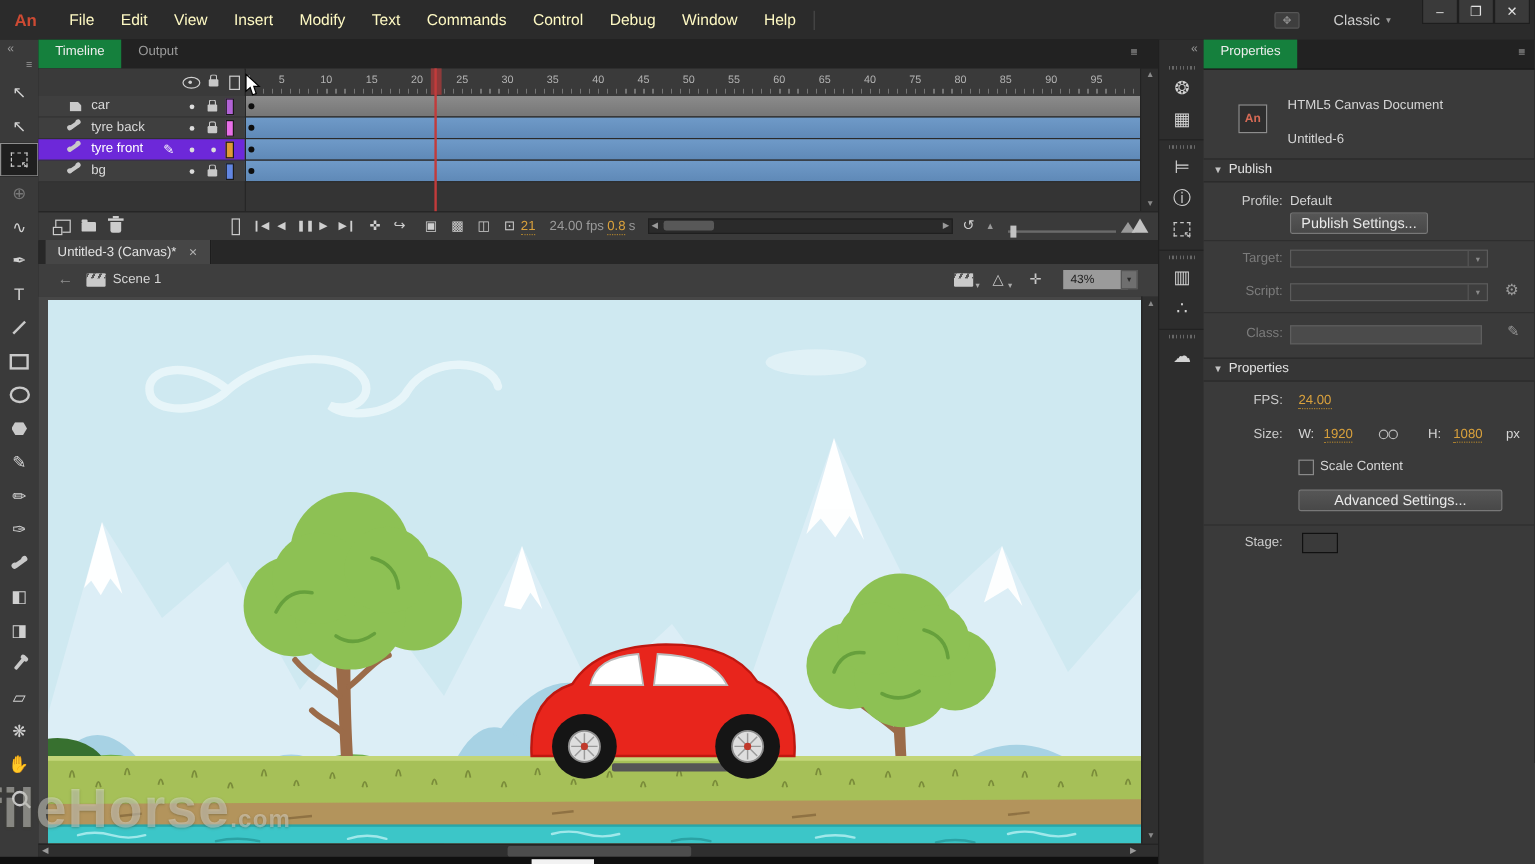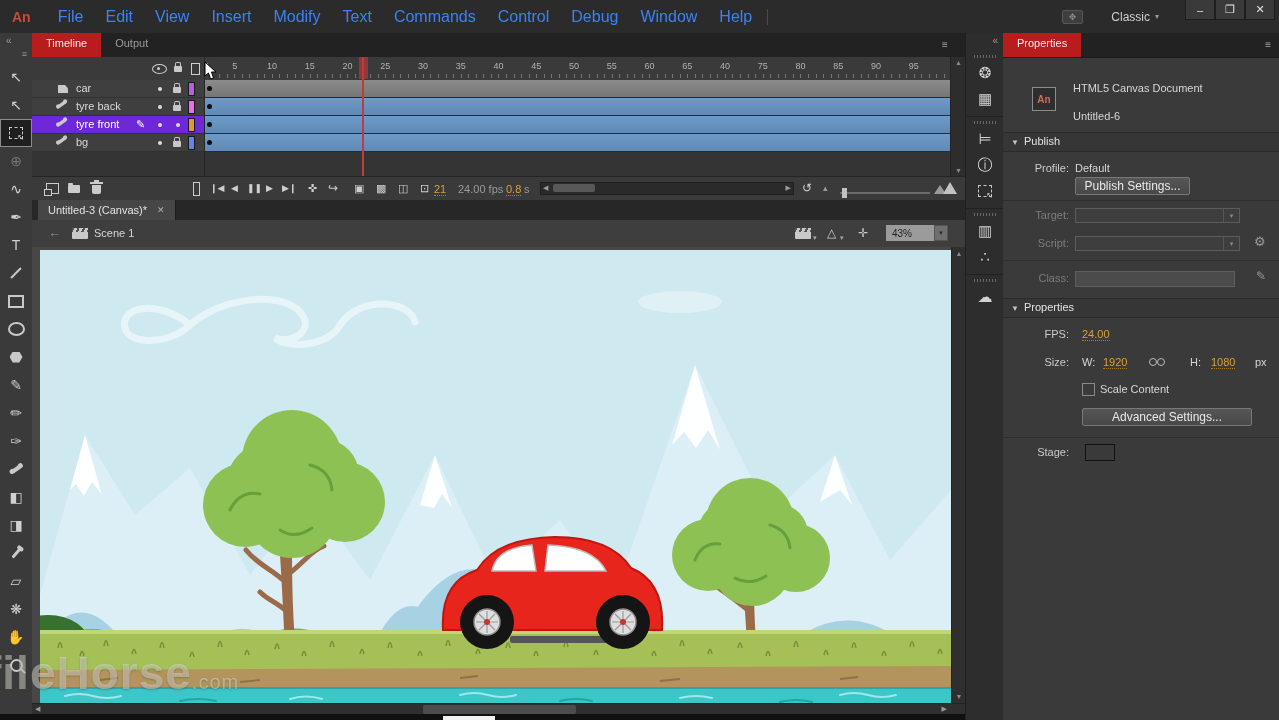--- a/index.html
+++ b/index.html
@@ -3,21 +3,21 @@
 <meta charset="utf-8">
 <style>
   html,body{margin:0;padding:0;background:#000}
   #app{position:relative;width:1279px;height:720px;overflow:hidden;background:#333;
        font-family:"Liberation Sans",sans-serif;font-size:11px;color:#ccc;-webkit-font-smoothing:antialiased}
   .abs{position:absolute}
   
   #titlebar{left:0;top:0;width:1279px;height:33px;background:#2b2b2b;border-bottom:1px solid #191919;display:flex;align-items:center}
   #logo{color:#cd4a33;font-weight:bold;font-size:14px;margin:0 16px 0 12px}
   #menu-list{display:flex;align-items:center;height:33px}
-  .menu-item{padding:0 11px;color:#3b82f6;font-size:16px;cursor:default}
+  .menu-item{padding:0 11px;color:#fef9c3;font-size:13px;cursor:default}
   .menu-sep{width:1px;height:16px;background:#4a4a4a;margin-left:4px}
   .tb-right{position:absolute;right:0;top:0;height:33px;display:flex;align-items:center}
   .ws-icon{background:#3e3e3e;border:1px solid #565656;border-radius:2px;color:#8f8f8f;font-size:9px;padding:1px 6px}
   .ws-label{margin:0 5px 0 28px;color:#cfcfcf;font-size:12px}
   .caret{color:#9a9a9a;font-size:8px}
   .winbtns{display:flex;margin-left:26px;margin-right:4px;align-self:flex-start}
   .winbtn{width:28px;height:19px;display:flex;align-items:center;justify-content:center;color:#e2e2e2;font-size:11px;background:#3a3a3a;border:1px solid #1e1e1e;border-top:none}
   
   #toolstrip{left:0;top:33px;width:32px;height:687px;background:#3a3a3a;border-right:1px solid #242424}
   .strip-head{height:14px;color:#9a9a9a;font-size:10px;padding:2px 4px 0 6px}
@@ -57,21 +57,21 @@
   .i-mtn::before{content:"";position:absolute;left:0;bottom:0;border-left:6px solid transparent;border-right:6px solid transparent;border-bottom:9px solid #9a9a9a}
   .i-mtn::after{content:"";position:absolute;left:9px;bottom:0;border-left:7px solid transparent;border-right:7px solid transparent;border-bottom:12px solid #c2c2c2}
   .i-clap{display:inline-block;width:16px;height:11px;background:#c9c9c9;position:relative;border-radius:1px}
   .i-clap::before{content:"";position:absolute;left:0;top:0;width:16px;height:4px;background:repeating-linear-gradient(115deg,#555 0 2px,#c9c9c9 2px 5px)}
   .i-link{display:inline-block;position:relative;width:15px;height:8px}
   .i-link::before,.i-link::after{content:"";position:absolute;width:6px;height:6px;border:1.5px solid #b9b9b9;border-radius:50%;top:0}
   .i-link::before{left:0}.i-link::after{left:8px}
   
   #tl-tabbar{left:32px;top:33px;width:933px;height:24px;background:#222;border-bottom:1px solid #191919;display:flex}
   .ptab{padding:4px 14px 0 14px;font-size:11px;color:#9c9c9c;height:20px}
-  .ptab.active{background:#b91c1c;color:#ededed}
+  .ptab.active{background:#15803d;color:#ededed}
   .panelmenu{position:absolute;color:#a8a8a8;font-size:10px}
   #tl-hleft{left:32px;top:57px;width:172px;height:23px;background:#3a3a3a;border-bottom:1px solid #2a2a2a}
   #tl-ruler{left:204px;top:57px;width:746px;height:23px;background:#3a3a3a;border-bottom:1px solid #2a2a2a;overflow:hidden}
   .rnum{position:absolute;top:4px;font-size:9px;color:#b2b2b2}
   .ticks{position:absolute;left:0;top:17px;height:4px;width:746px;
          background:repeating-linear-gradient(90deg,#757575 0,#757575 1px,transparent 1px,transparent 7.55px)}
   #layer-names{left:32px;top:80px;width:172px;height:72px}
   .lname{height:18px;background:#3f3f3f;border-bottom:1px solid #313131;position:relative;color:#dadada;box-sizing:border-box}
   .lname.sel{background:#6d28d9;color:#fff}
   .lylabel{position:absolute;left:44px;top:2px;font-size:11px}
@@ -126,21 +126,21 @@
   .pdrop{position:absolute;height:15px;background:#3e3e3e;border:1px solid #5c5c5c;box-sizing:border-box}
   .pdrop .dc{position:absolute;right:0;top:0;width:15px;height:13px;border-left:1px solid #555;color:#8a8a8a;font-size:7px;display:flex;align-items:center;justify-content:center}
   .pinput{position:absolute;height:16px;background:#4b4b4b;border:1px solid #5e5e5e;box-sizing:border-box}
   .oval{color:#d8a03c;border-bottom:1px dotted #a87f2e;font-size:11px}
   .anbadge{position:absolute;left:29px;top:54px;width:22px;height:22px;background:#2e2e2e;border:1px solid #8d8d8d;color:#d66a55;font-weight:bold;font-size:10px;display:flex;align-items:center;justify-content:center}
   .checkbox{position:absolute;width:11px;height:11px;background:#3a3a3a;border:1px solid #8a8a8a}
   .stsw{position:absolute;left:82px;top:411px;width:28px;height:15px;border:1px solid #111}
   
   #watermark{position:absolute;left:-14px;top:646px;z-index:40;color:rgba(238,238,238,0.42);
              font-weight:bold;font-size:46px;letter-spacing:1px;text-shadow:0 1px 2px rgba(70,70,40,0.35)}
-  #watermark .suffix{font-size:20px;font-weight:normal}
+  #watermark .suffix{font-size:20px;font-weight:bold}
   #cursor{position:absolute;left:204px;top:61px;z-index:60}
 </style>
 </head>
 <body>
 
 <div id="app">
 
   <div id="titlebar" class="abs">
     <span id="logo">An</span>
     <div id="menu-list">

